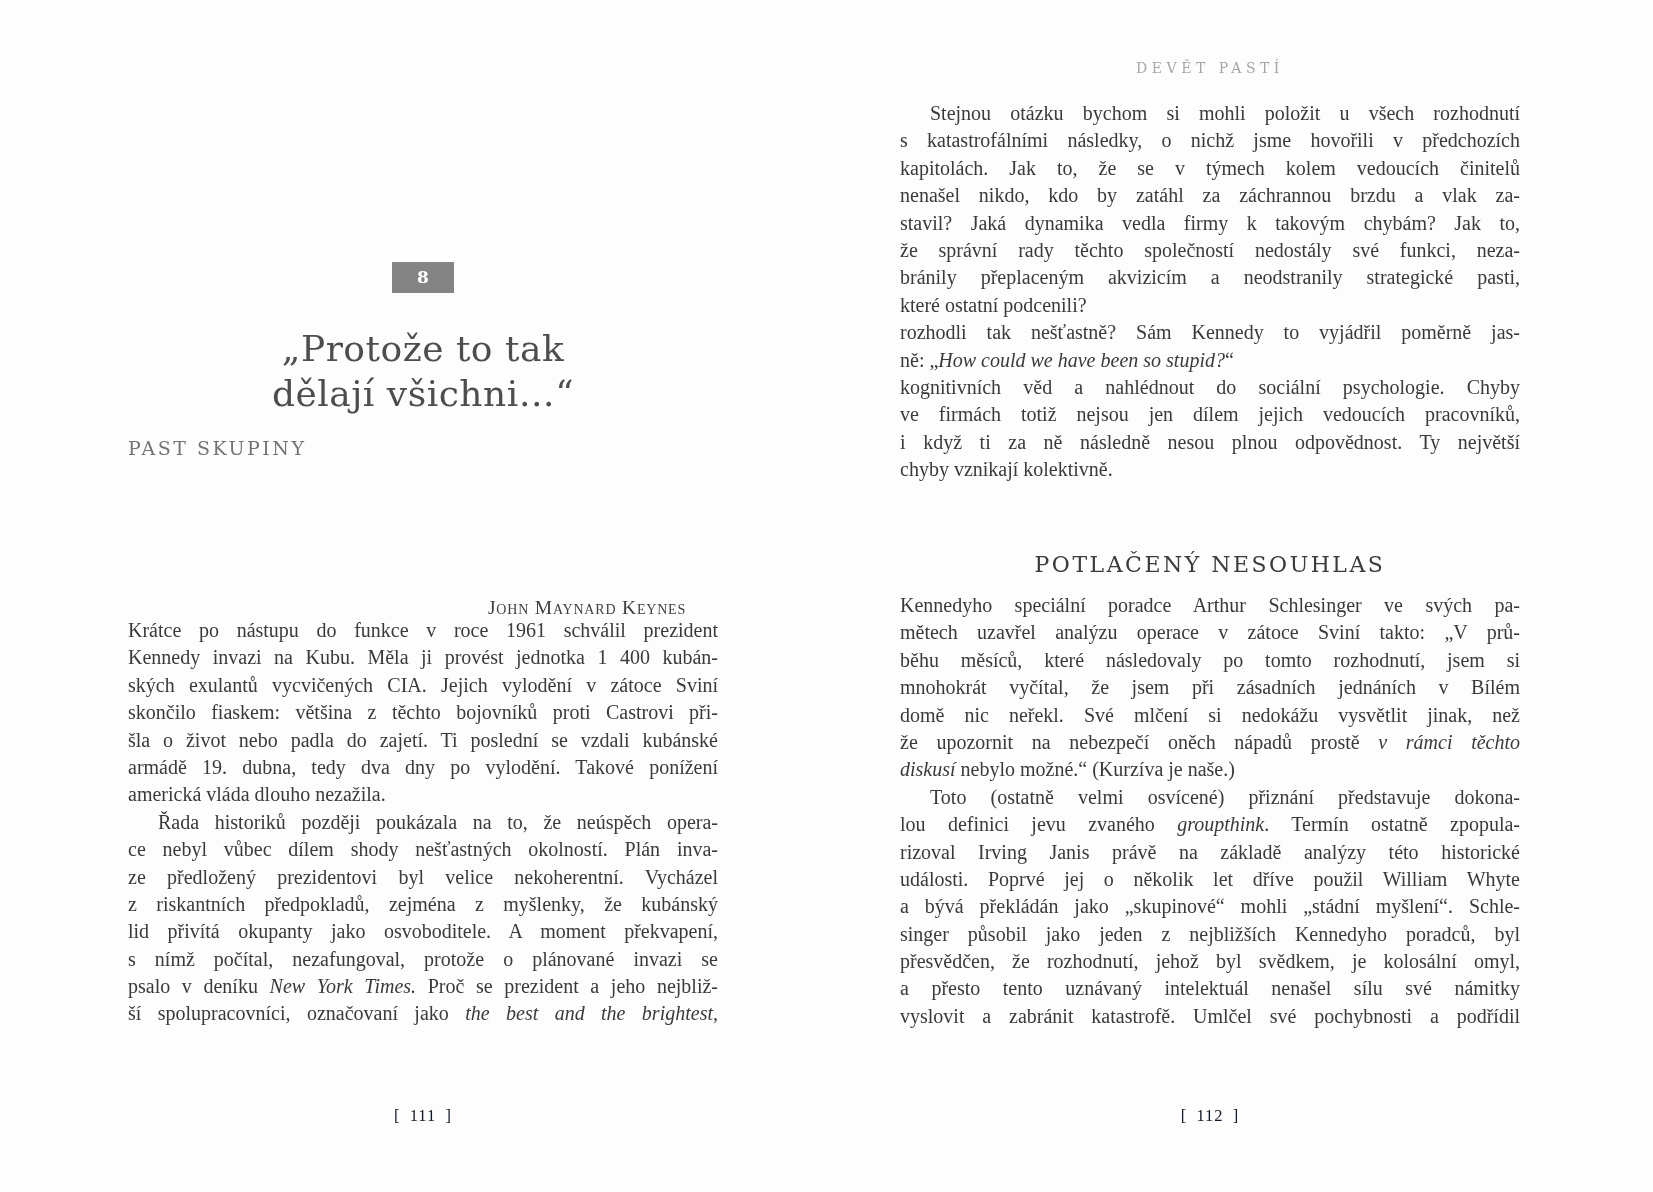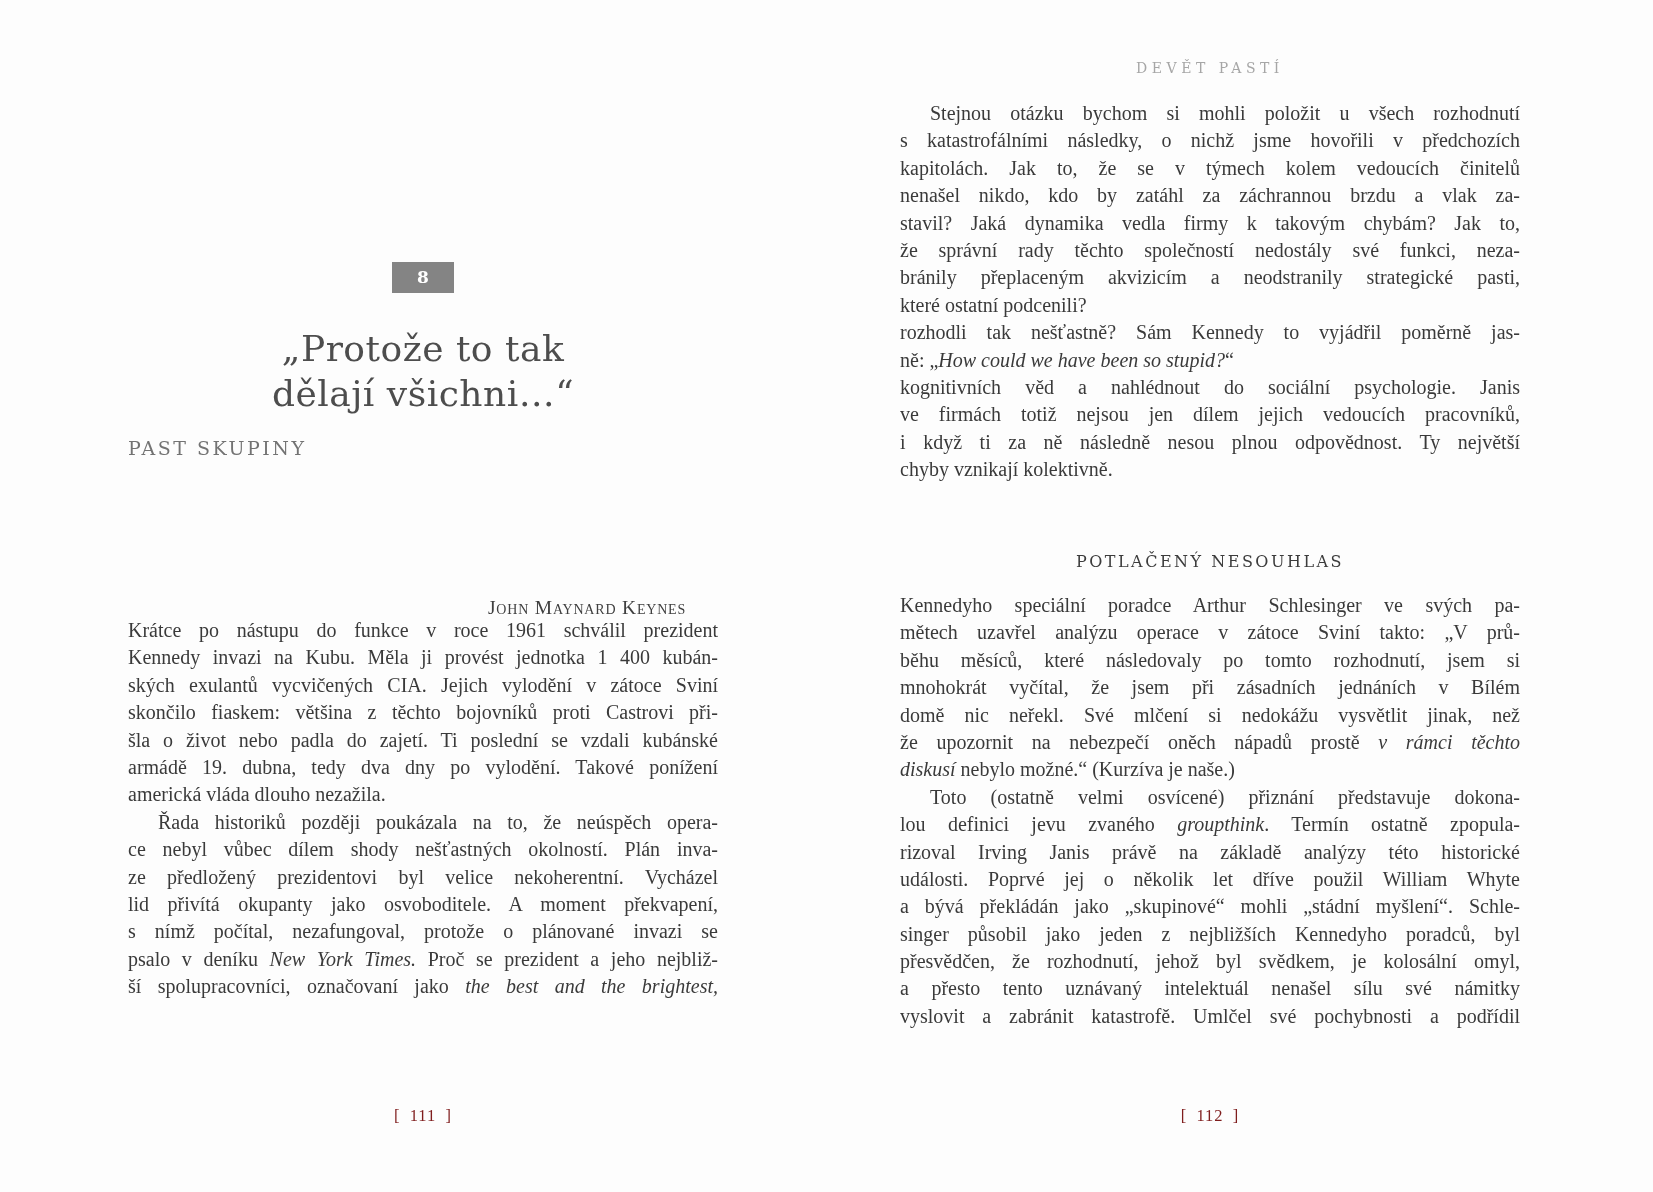--- a/index.html
+++ b/index.html
@@ -94,21 +94,21 @@
     color: #a6a6a6;
   }
 
   .section-heading {
     position: absolute;
     top: 552px;
     left: 0; right: 0;
     text-align: center;
     font-family: "DejaVu Serif", serif;
     font-weight: 400;
-    font-size: 16px;
+    font-size: 22px;
     letter-spacing: 2.5px;
     color: #3c3c3c;
   }
 
   .bodyblock { position: absolute; left: 0; right: 0; }
   .body-left       { top: 617px; }
   .body-right-top  { top: 100px; }
   .body-right-bot  { top: 592px; }
 
   .tline {
@@ -123,21 +123,21 @@
   .tline.lastline { text-align-last: left; }
   .tline.indent { text-indent: 30px; }
 
   .page-number {
     position: absolute;
     top: 1106px;
     left: 0; right: 0;
     text-align: center;
     font-size: 16.5px;
     letter-spacing: 1px;
-    color: #7f1d1d;
+    color: #0f172a;
   }
 </style>
 </head>
 <body>
 
 <div class="spread">
 
   <div class="page-col col-left">
     <div class="badge">8</div>
 
@@ -158,20 +158,21 @@
           <div class="tline">ských exulantů vycvičených CIA. Jejich vylodění v zátoce Sviní</div>
           <div class="tline">skončilo fiaskem: většina z těchto bojovníků proti Castrovi při-</div>
           <div class="tline">šla o život nebo padla do zajetí. Ti poslední se vzdali kubánské</div>
           <div class="tline">armádě 19. dubna, tedy dva dny po vylodění. Takové ponížení</div>
           <div class="tline lastline">americká vláda dlouho nezažila.</div>
         </div>
         <div>
           <div class="tline indent">Řada historiků později poukázala na to, že neúspěch opera-</div>
           <div class="tline">ce nebyl vůbec dílem shody nešťastných okolností. Plán inva-</div>
           <div class="tline">ze předložený prezidentovi byl velice nekoherentní. Vycházel</div>
+          <div class="tline">z riskantních předpokladů, zejména z myšlenky, že kubánský</div>
           <div class="tline">lid přivítá okupanty jako osvoboditele. A moment překvapení,</div>
           <div class="tline">s nímž počítal, nezafungoval, protože o plánované invazi se</div>
           <div class="tline">psalo v deníku <i>New York Times.</i> Proč se prezident a jeho nejbliž-</div>
           <div class="tline">ší spolupracovníci, označovaní jako <i>the best and the brightest,</i></div>
         </div>
       </div>
 
     <div class="page-number">[ 111 ]</div>
   </div>
 
@@ -187,21 +188,21 @@
           <div class="tline">stavil? Jaká dynamika vedla firmy k takovým chybám? Jak to,</div>
           <div class="tline">že správní rady těchto společností nedostály své funkci, neza-</div>
           <div class="tline">bránily přeplaceným akvizicím a neodstranily strategické pasti,</div>
           <div class="tline lastline">které ostatní podcenili?</div>
         </div>
         <div>
           <div class="tline">rozhodli tak nešťastně? Sám Kennedy to vyjádřil poměrně jas-</div>
           <div class="tline lastline">ně: „<i>How could we have been so stupid?</i>“</div>
         </div>
         <div>
-          <div class="tline">kognitivních věd a nahlédnout do sociální psychologie. Janis</div>
+          <div class="tline">kognitivních věd a nahlédnout do sociální psychologie. Chyby</div>
           <div class="tline">ve firmách totiž nejsou jen dílem jejich vedoucích pracovníků,</div>
           <div class="tline">i když ti za ně následně nesou plnou odpovědnost. Ty největší</div>
           <div class="tline lastline">chyby vznikají kolektivně.</div>
         </div>
       </div>
 
     <div class="section-heading">POTLAČENÝ NESOUHLAS</div>
 
     <div class="bodyblock body-right-bot">
         <div>

